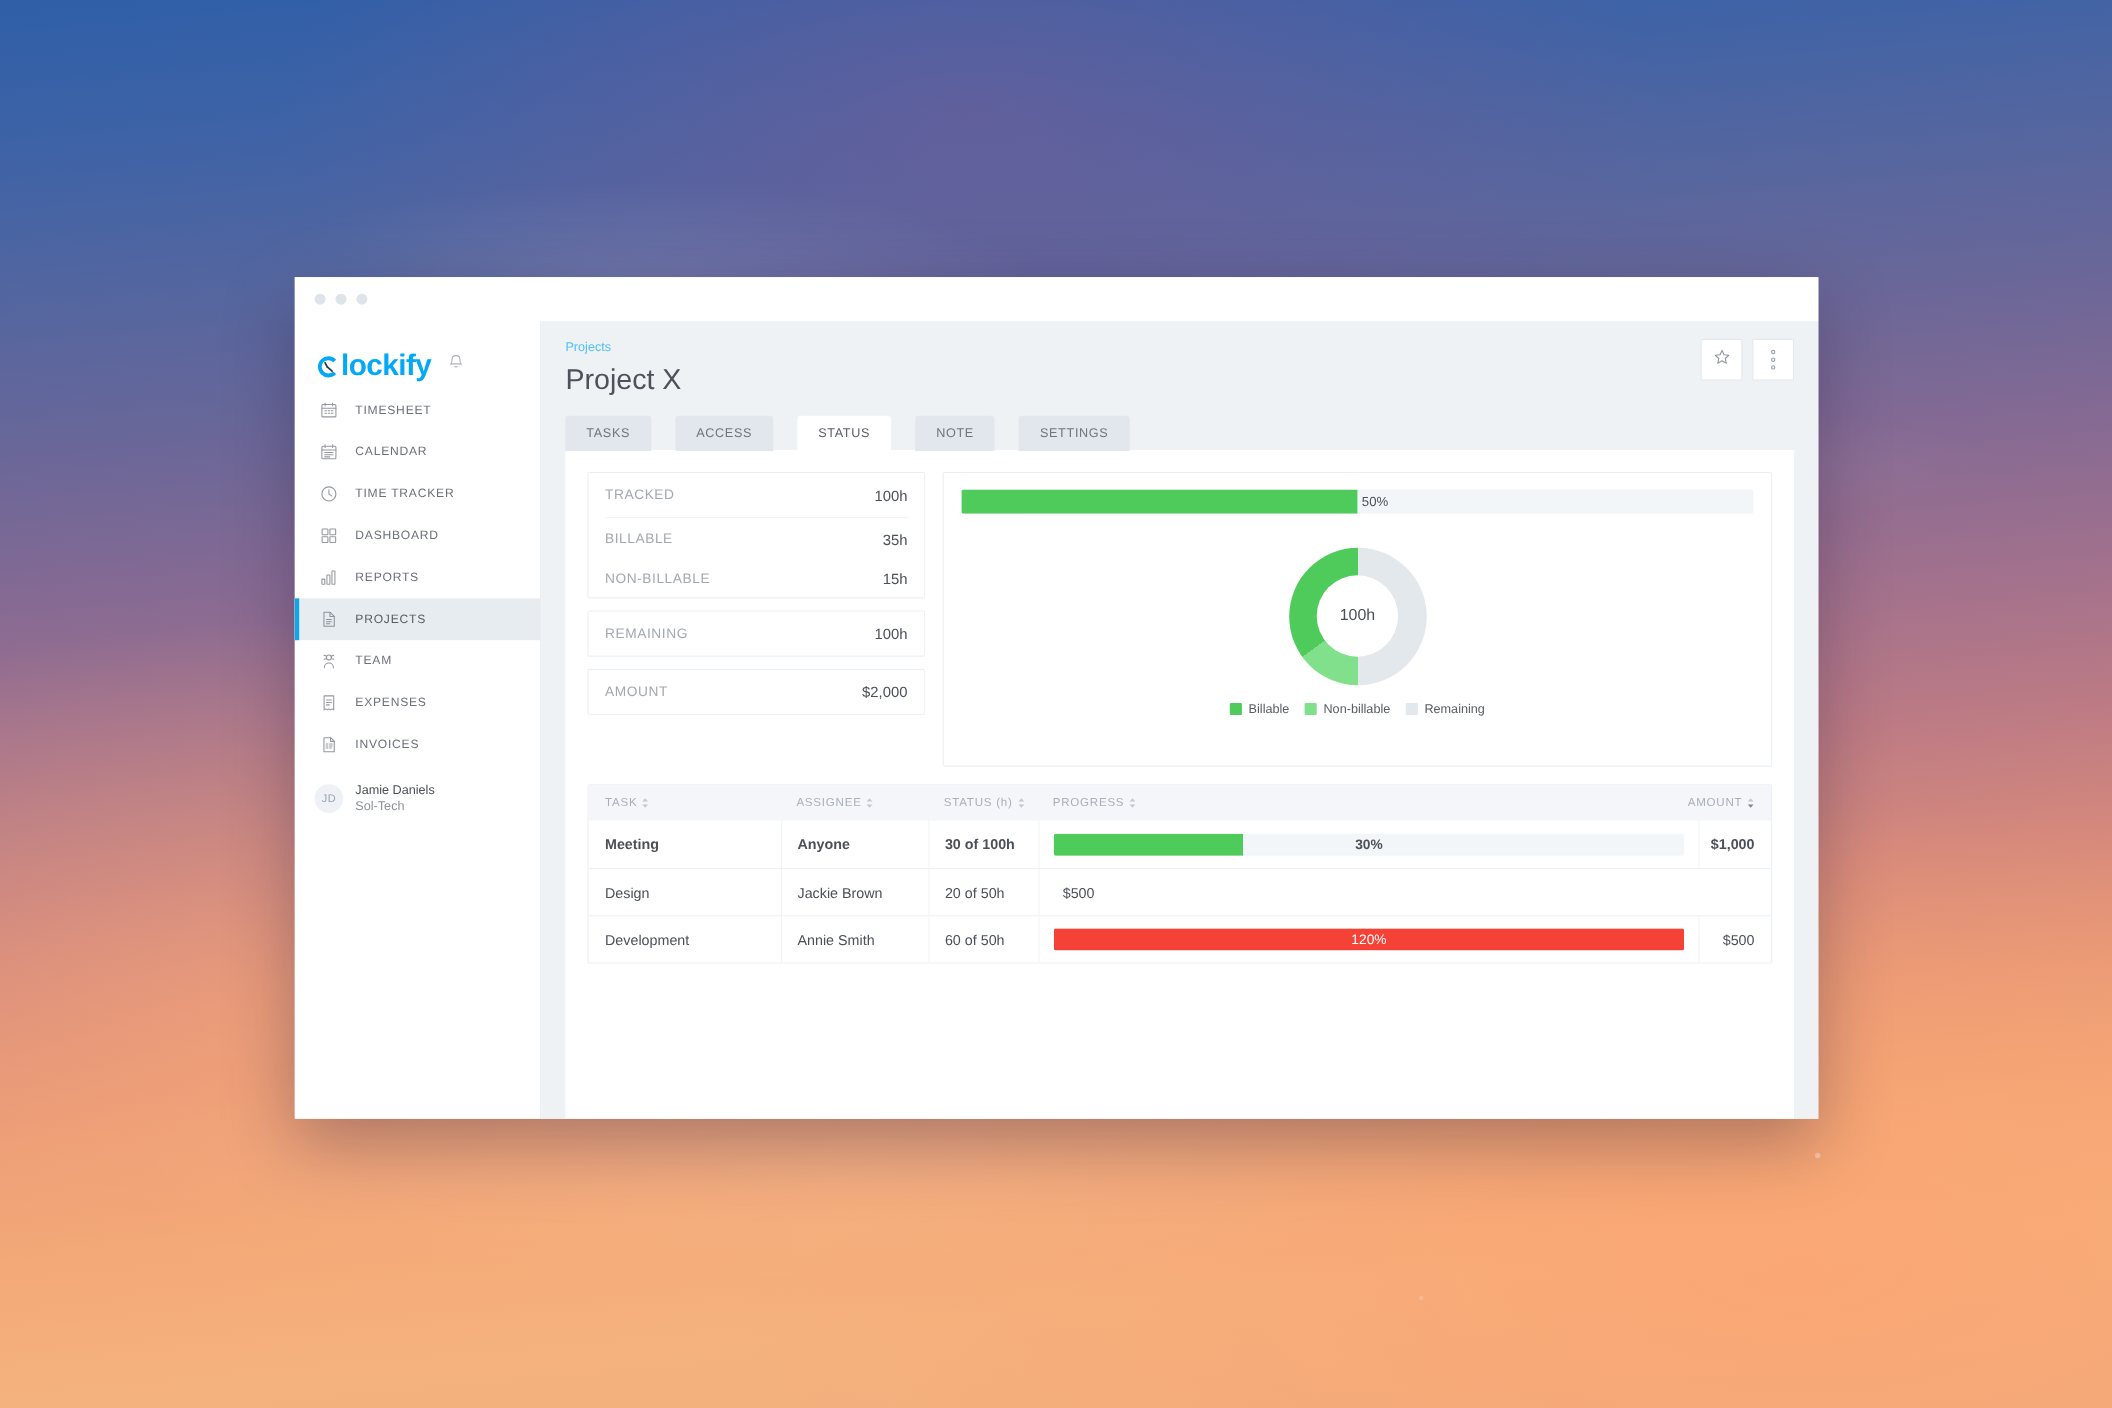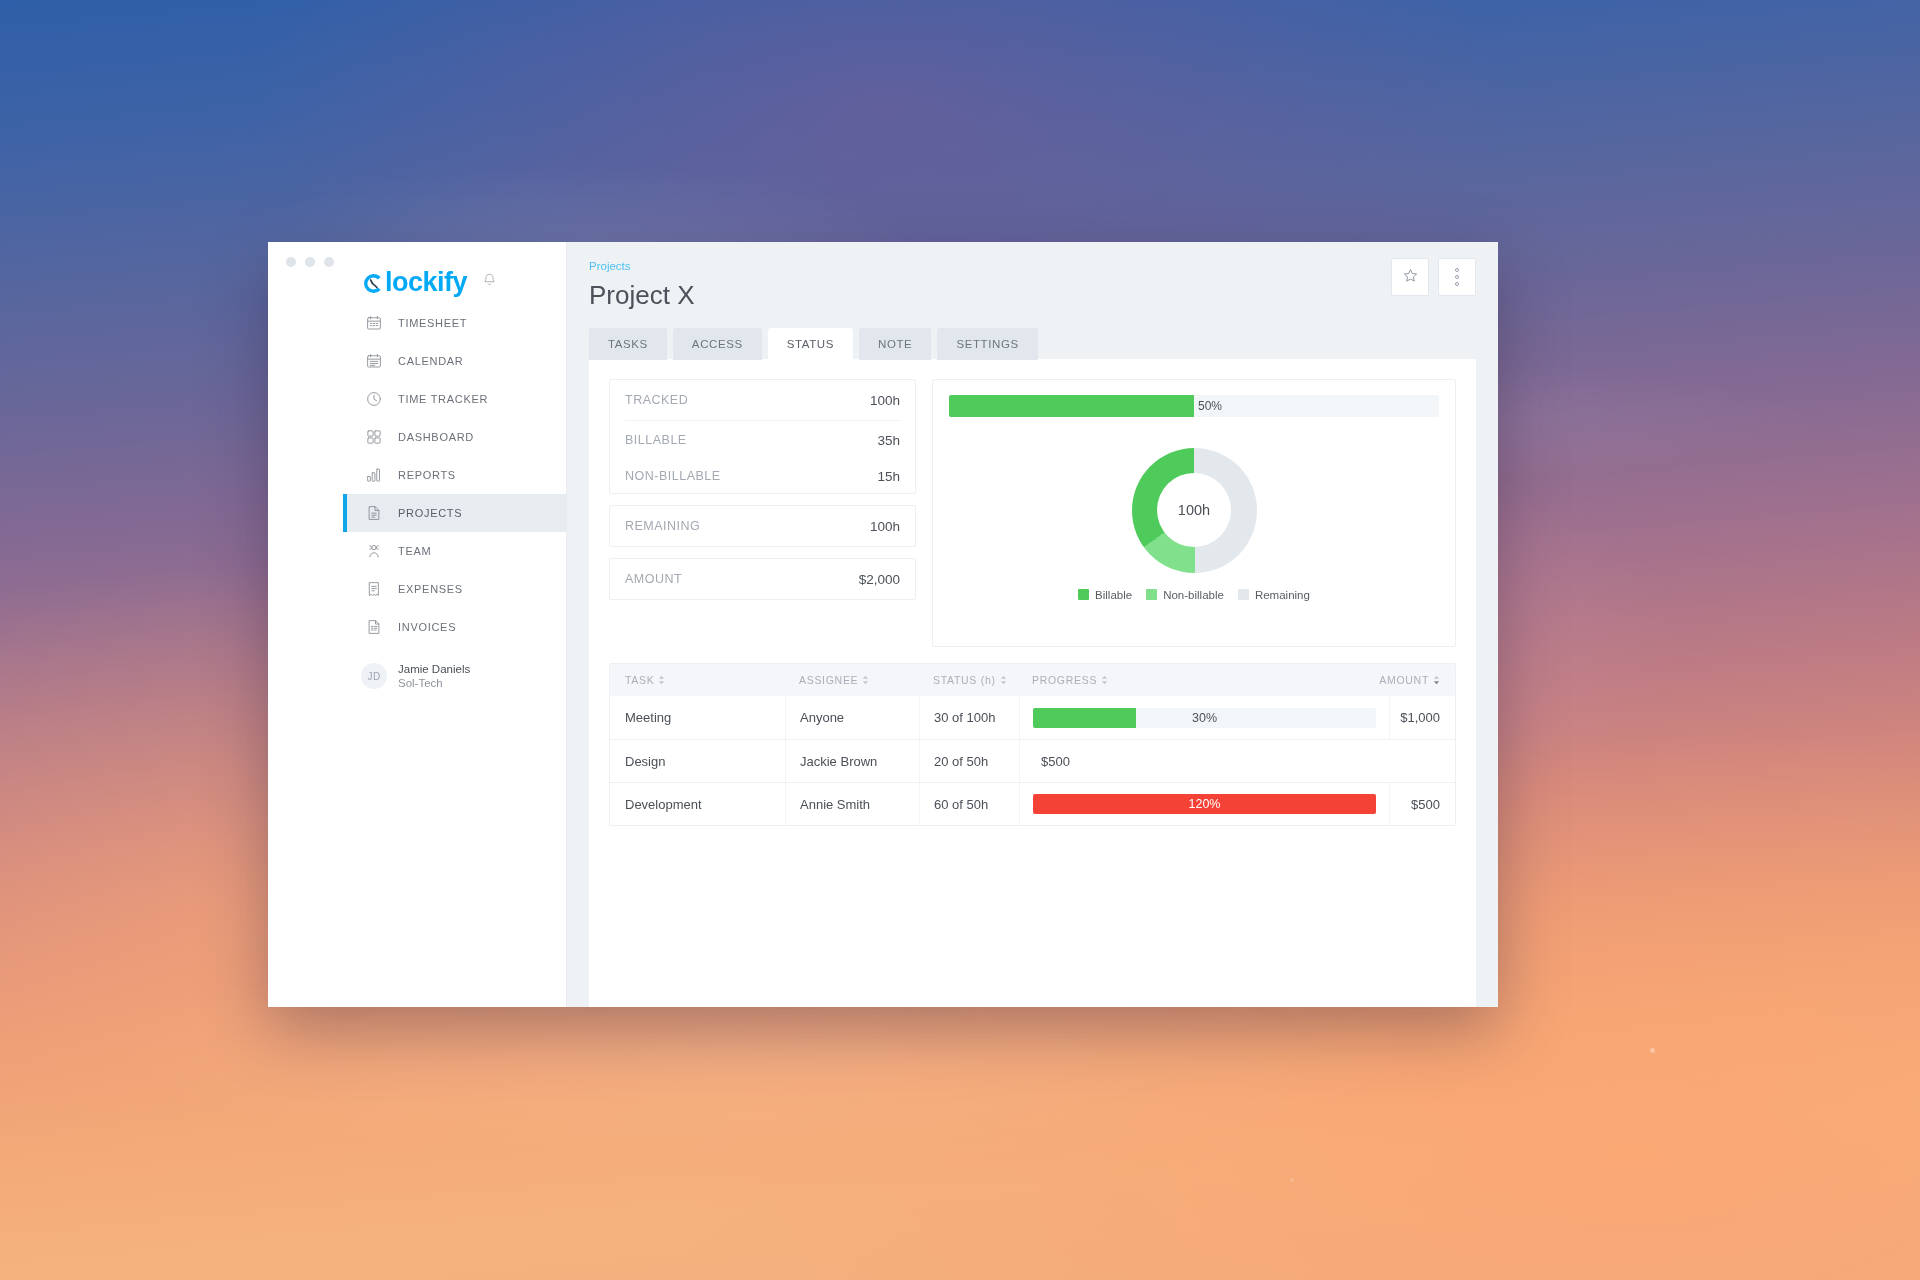--- a/index.html
+++ b/index.html
@@ -39,25 +39,25 @@
     background:
       radial-gradient(ellipse 520px 130px at 30% 20%, rgba(255,255,255,.10) 0%, rgba(255,255,255,0) 70%),
       radial-gradient(ellipse 700px 90px at 70% 33%, rgba(255,255,255,.07) 0%, rgba(255,255,255,0) 70%),
       radial-gradient(ellipse 900px 160px at 40% 82%, rgba(255,255,255,.08) 0%, rgba(255,255,255,0) 75%);
   }
   .cloud-speck { position:absolute; border-radius:50%; background:rgba(255,255,255,.35); }
 
   
   #app-window {
     position: absolute;
-    left: 268px; top: 242px;
-    width: 1230px; height: 765px;
+    left: 268px; top: 252px;
+    width: 1385px; height: 765px;
     background: #ffffff;
     box-shadow: 0 22px 60px rgba(40,30,60,.35);
-    display: flex; flex-direction: row;
+    display: flex; flex-direction: column;
   }
 
   #titlebar {
     height: 40px; background: #ffffff;
     display: flex; align-items: center; padding-left: 18px; flex: 0 0 40px;
   }
   .tl-dot { width: 10px; height: 10px; border-radius: 50%; background: #dfe3ea; margin-right: 9px; }
 
   #window-body { flex: 1; display: flex; min-height: 0; }
 
@@ -108,21 +108,21 @@
   .head-btn {
     width: 38px; height: 38px; background: #ffffff; border: 1px solid #e3e8ee;
     border-radius: 2px; display: flex; align-items: center; justify-content: center;
   }
   .kebab-dot {
     width: 4px; height: 4px; border-radius: 50%;
     border: 1px solid #9aa1ab; margin: 1.5px 0;
   }
 
   
-  #tabs { display: flex; gap: 6px; margin-top: 16px; }
+  #tabs { display: flex; gap: 22px; margin-top: 16px; }
   .tab {
     background: #e1e7ed; color: #6f757d; font-size: 11.5px; letter-spacing: .6px;
     padding: 10px 19px 10px; border-radius: 3px 3px 0 0; position: relative; top: 1px;
   }
   .tab.active { background: #ffffff; color: #5b6views; color: #5a6068; }
 
   
   #panel {
     background: #ffffff; flex: 1; min-height: 0;
     padding: 20px; display: flex; flex-direction: column; gap: 16px;
@@ -164,21 +164,21 @@
   #legend { display: flex; gap: 14px; margin-top: 16px; align-items: center; }
   .lg-item { display: flex; align-items: center; gap: 6px; font-size: 11.5px; color: #585d65; }
   .lg-sw { width: 11px; height: 11px; border-radius: 1px; }
 
   
   #task-table { border: 1px solid #eceff3; border-radius: 2px; }
   #thead { display: flex; background: #f4f6f9; height: 32px; align-items: center; }
   .th { font-size: 10.5px; color: #a9afb8; letter-spacing: .7px; display: flex; align-items: center; gap: 4px; }
   .sort-ico { display: inline-flex; flex-direction: column; line-height: 0; }
   .tr { display: flex; height: 43px; align-items: center; border-top: 1px solid #eef1f4; }
-  .tr:first-of-type { border-top: none; }
+  .tr:first-of-type { border-top: none; font-weight: bold; }
   .td { font-size: 13px; color: #4b5058; display: flex; align-items: center; height: 100%; }
   .c-task { width: 175px; flex: 0 0 175px; padding-left: 15px; }
   .c-assignee { width: 134px; flex: 0 0 134px; padding-left: 14px; border-left: 1px solid #f2f4f7; }
   .c-status { width: 100px; flex: 0 0 100px; padding-left: 14px; border-left: 1px solid #f2f4f7; }
   .c-progress { flex: 1; min-width: 0; padding: 0 13px; border-left: 1px solid #f2f4f7; }
   .c-amount { width: 66px; flex: 0 0 66px; padding-right: 15px; justify-content: flex-end; border-left: 1px solid #f2f4f7; }
   #thead .c-assignee, #thead .c-status, #thead .c-progress, #thead .c-amount { border-left: none; }
   #thead .c-amount { width: 84px; flex: 0 0 84px; }
 
   .pbar {

